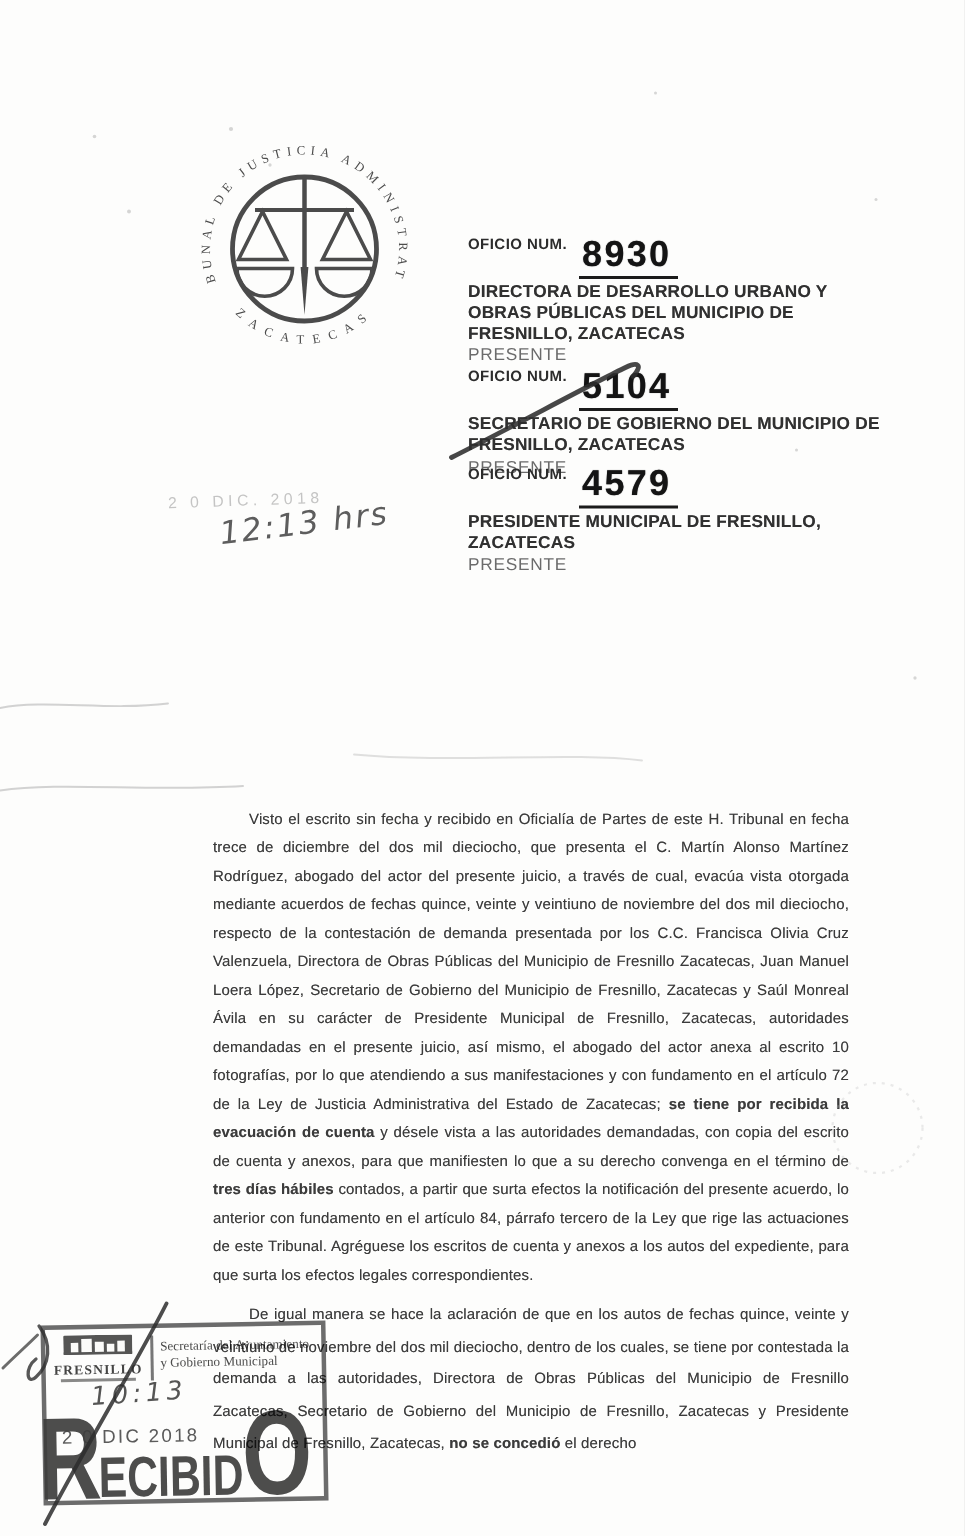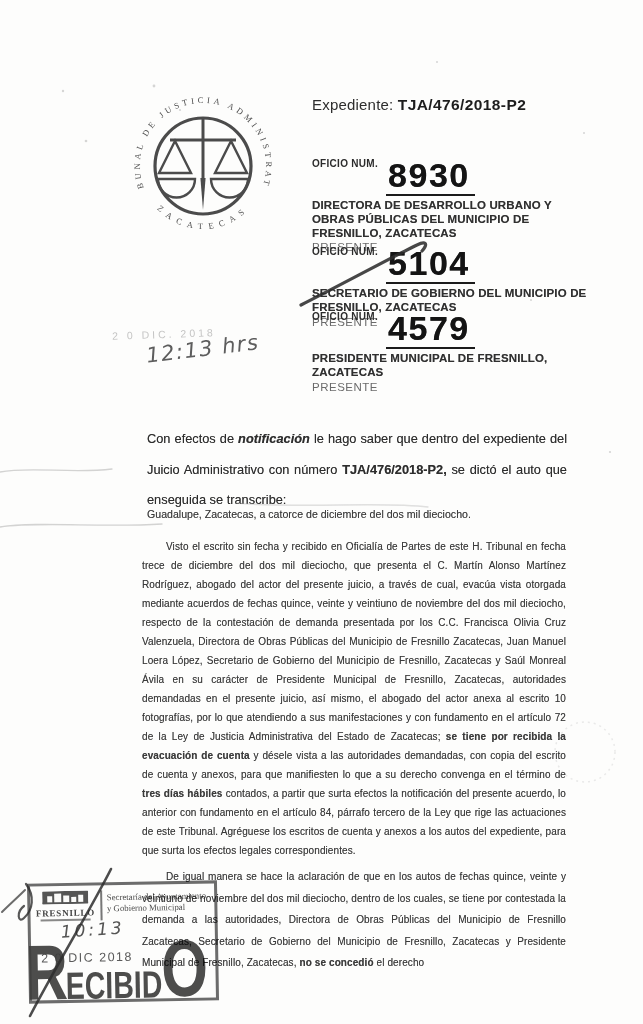--- a/index.html
+++ b/index.html
@@ -12,21 +12,21 @@
   .seal{position:absolute;left:121px;top:84px;width:164px;height:164px;opacity:.92;}
   
   .expediente{position:absolute;left:312px;top:96px;font-size:15px;color:#2d2d2d;letter-spacing:.2px;}
   .expediente .num{font-weight:bold;font-size:15.5px;color:#1d1d1d;letter-spacing:.4px;}
   
   .oficio{position:absolute;left:312px;}
   .o1{top:158px}.o2{top:246px}.o3{top:311px}
   .oficio-row{display:flex;align-items:flex-start;}
   .oficio-label{font-size:10px;font-weight:bold;color:#2c2c2c;letter-spacing:.3px;margin-bottom:3px;}
   .oficio-number{
-    font-size:34px;font-weight:bold;color:#141414;margin-left:8px;line-height:1;
+    font-size:24px;font-weight:bold;color:#141414;margin-left:8px;line-height:1;
     padding:0 5px 2px 2px;border-bottom:2.5px solid #1b1b1b;letter-spacing:1.5px;
     text-shadow:0 0 .6px rgba(20,20,20,.7);
   }
   .recipient{margin-top:3px;font-size:11.5px;font-weight:bold;line-height:13.8px;color:#303030;
     white-space:pre-line;letter-spacing:.15px;text-shadow:0 0 .4px rgba(40,40,40,.5);}
   .presente{font-size:11.5px;color:#6b6b6b;margin-top:1px;letter-spacing:.5px;}
   
   .faint-date{position:absolute;left:112px;top:328px;font-size:10.5px;color:rgba(150,150,150,.55);
     letter-spacing:3px;transform:rotate(-2deg);}
   .hw-time{position:absolute;left:146px;top:337px;font-family:"DejaVu Sans",sans-serif;font-style:italic;
@@ -87,24 +87,20 @@
       <path d="M 8,13 A 18.5 18.5 0 0 0 45,13 Z" fill="none" stroke="#3c3c3c" stroke-width="2.4"></path>
       <text font-family="Liberation Serif,serif" font-size="8.5" letter-spacing="3.5" fill="#3d3d3d">
         <textPath href="#sealTop" startOffset="50%" text-anchor="middle">TRIBUNAL DE JUSTICIA ADMINISTRATIVA</textPath>
       </text>
       <text font-family="Liberation Serif,serif" font-size="8.5" letter-spacing="6" fill="#3d3d3d">
         <textPath href="#sealBot" startOffset="50%" text-anchor="middle">ZACATECAS</textPath>
       </text>
     </svg>
   </div>
 
-  <div class="expediente">
-    <span>Expediente:</span>
-    <span class="num">TJA/476/2018-P2</span>
-  </div>
 
   <div class="oficio o1">
     <div class="oficio-row">
       <span class="oficio-label">OFICIO NUM.</span>
       <span class="oficio-number">8930</span>
     </div>
     <div class="recipient">DIRECTORA DE DESARROLLO URBANO Y
 OBRAS PÚBLICAS DEL MUNICIPIO DE
 FRESNILLO, ZACATECAS</div>
     <div class="presente">PRESENTE</div>
@@ -126,22 +122,20 @@
       <span class="oficio-number">4579</span>
     </div>
     <div class="recipient">PRESIDENTE MUNICIPAL DE FRESNILLO,
 ZACATECAS</div>
     <div class="presente">PRESENTE</div>
   </div>
 
   <div class="faint-date">2 0 DIC. 2018</div>
   <div class="hw-time">12:13 hrs</div>
 
-  <div class="intro"><span class="s-normal">Con efectos de </span><span class="s-bolditalic">notificación</span><span class="s-normal"> le hago saber que dentro del expediente del Juicio Administrativo con número </span><span class="s-bold">TJA/476/2018-P2,</span><span class="s-normal"> se dictó el auto que enseguida se transcribe:</span></div>
-  <div class="dateline">Guadalupe, Zacatecas, a catorce de diciembre del dos mil dieciocho.</div>
   <div class="bodytext">
     <p class="p2"><span class="s-normal">Visto el escrito sin fecha y recibido en Oficialía de Partes de este H. Tribunal en fecha trece de diciembre del dos mil dieciocho, que presenta el C.  Martín Alonso Martínez Rodríguez, abogado del actor del presente juicio, a través de cual, evacúa vista otorgada mediante acuerdos de fechas quince, veinte y veintiuno de noviembre del dos mil dieciocho, respecto de la contestación de demanda presentada por los C.C. Francisca Olivia Cruz Valenzuela, Directora de Obras Públicas del Municipio de Fresnillo Zacatecas, Juan Manuel Loera López, Secretario de Gobierno del Municipio de Fresnillo, Zacatecas y Saúl Monreal Ávila en su carácter de Presidente Municipal de Fresnillo, Zacatecas, autoridades demandadas en el presente juicio, así mismo, el abogado del actor anexa al escrito 10 fotografías, por lo que atendiendo a sus manifestaciones y con fundamento en el artículo 72 de la Ley de Justicia Administrativa del Estado de Zacatecas; </span><span class="s-bold">se tiene por recibida la evacuación de cuenta</span><span class="s-normal"> y désele vista a las autoridades demandadas, con copia del escrito de cuenta y anexos, para que manifiesten lo que a su derecho convenga en el término de </span><span class="s-bold">tres días hábiles</span><span class="s-normal"> contados, a partir que surta efectos la notificación del presente acuerdo, lo anterior con fundamento en el artículo 84, párrafo tercero de la Ley que rige las actuaciones de este Tribunal. Agréguese los escritos de cuenta y anexos a los autos del expediente, para que surta los efectos legales correspondientes.</span></p>
     <p class="p3"><span class="s-normal">De igual manera se hace la aclaración de que en los autos de fechas quince, veinte y veintiuno de noviembre del dos mil dieciocho, dentro de los cuales, se tiene por contestada la demanda a las autoridades, Directora de Obras Públicas del Municipio de Fresnillo Zacatecas, Secretario de Gobierno del Municipio de Fresnillo, Zacatecas y Presidente Municipal de Fresnillo, Zacatecas, </span><span class="s-bold">no se concedió</span><span class="s-normal"> el derecho</span></p>
   </div>
 
   <div class="stamp">
     <div class="stamp-head">
       <div class="logo-box">
         <svg width="46" height="13" viewBox="0 0 46 13">
           <rect x="0" y="0" width="46" height="13" rx="1" fill="#555555"></rect>

